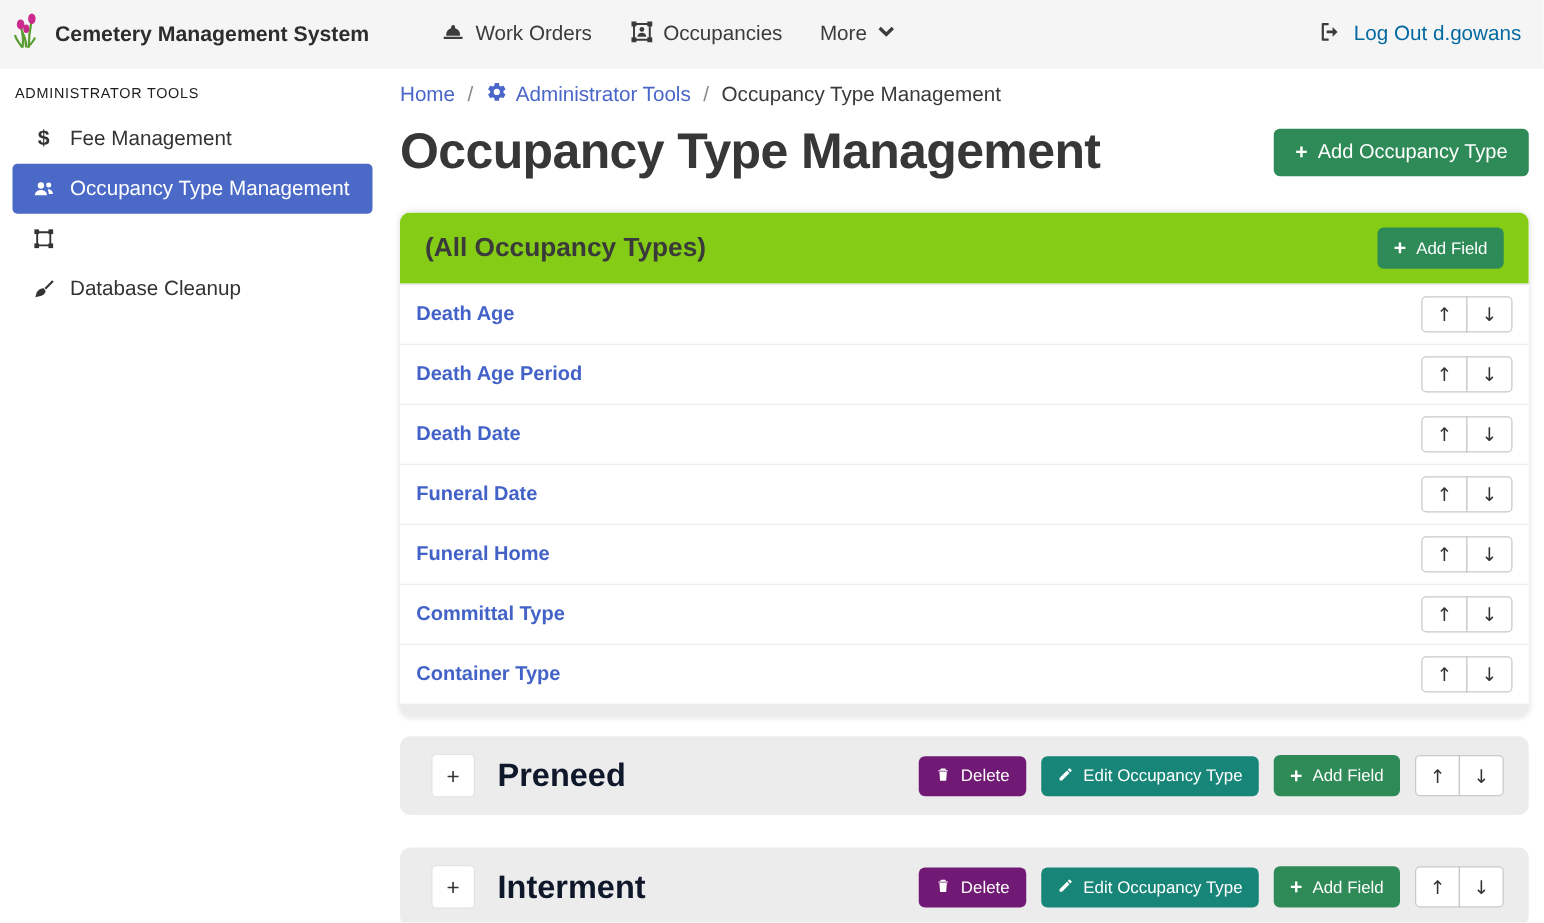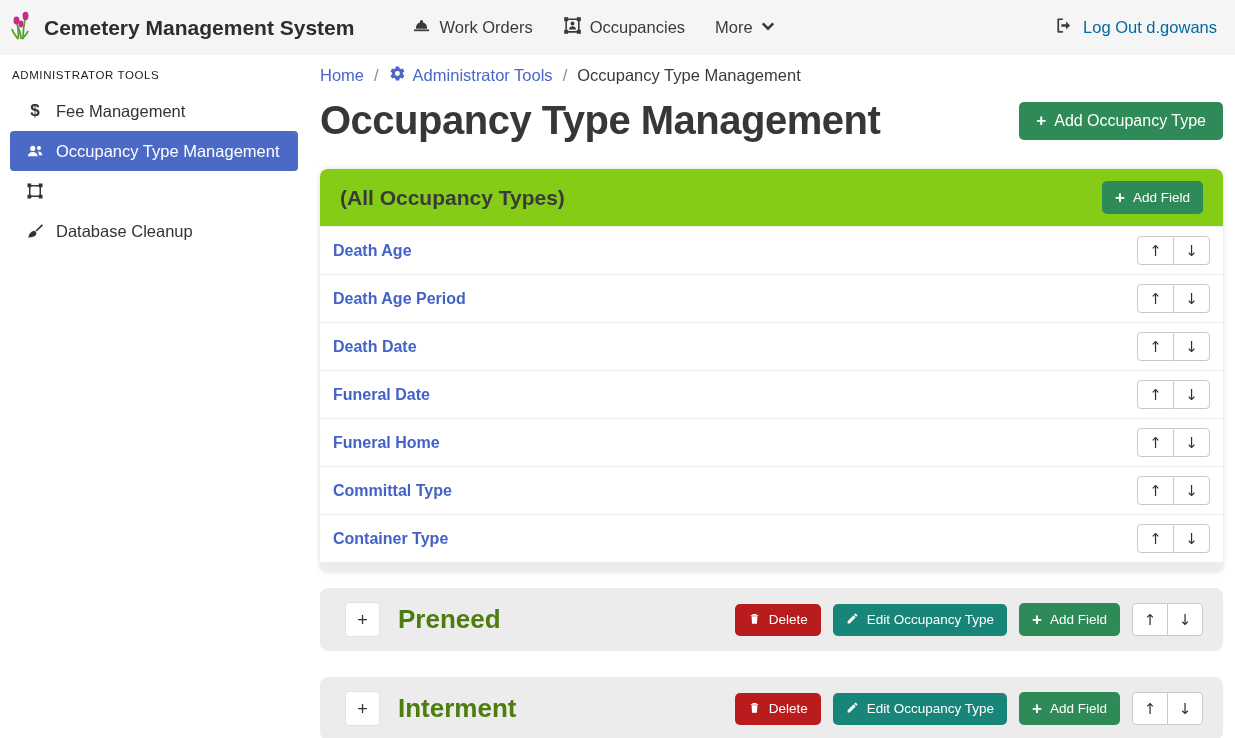--- a/index.html
+++ b/index.html
@@ -3,21 +3,21 @@
 <meta charset="utf-8">
 <style>
   * { margin:0; padding:0; box-sizing:border-box; }
   html,body { width:1235px; height:738px; overflow:hidden; background:#fff;
     font-family:"Liberation Sans", sans-serif; color:#333; }
 
   
   .navbar { height:55px; background:#f5f5f5; display:flex; align-items:center;
     padding:0 18px 0 10px; }
   .brand { display:flex; align-items:center; gap:8px; cursor:pointer; }
-  .brand-title { font-size:21px; font-weight:bold; color:#2d2d2d; }
+  .brand-title { font-size:17px; font-weight:bold; color:#2d2d2d; }
   .nav-items { display:flex; align-items:center; margin-left:28px; }
   .nav-item { display:flex; align-items:center; gap:8px; font-size:16.5px;
     color:#3b3b3b; margin-left:30px; cursor:pointer; }
   .nav-item svg { width:19px; height:19px; fill:#3b3b3b; }
   .nav-item .chev { width:14px; height:14px; fill:none; stroke:#3b3b3b; stroke-width:3; }
   .nav-right { margin-left:auto; display:flex; align-items:center; gap:9px;
     font-size:16.5px; color:#0369a1; cursor:pointer; }
   .nav-right svg { width:19px; height:19px; fill:#3b3b3b; }
 
   
@@ -45,21 +45,21 @@
 
   .title-row { display:flex; align-items:center; justify-content:space-between;
     margin-top:12px; }
   h1 { font-size:40px; font-weight:600; color:#373737; letter-spacing:-.5px; }
 
   .btn { border:none; border-radius:5px; color:#fff; cursor:pointer;
     display:inline-flex; align-items:center; gap:8px;
     font-family:"Liberation Sans", sans-serif; }
   .btn-green { background:#2e8b57; }
   .btn-teal  { background:#178578; }
-  .btn-red   { background:#b91c1c; }
+  .btn-red   { background:#701a75; }
   .btn-lg { font-size:16px; padding:10px 17px; }
   .btn-sm { font-size:13.5px; padding:8px 13px; }
   .btn .plus { font-size:17px; font-weight:bold; line-height:1; }
   .btn svg { width:13px; height:13px; fill:#fff; }
 
   
   .card { margin-top:26px; border-radius:8px; overflow:hidden;
     box-shadow:0 0 5px rgba(0,0,0,.15); }
   .card-header { background:#84cc16; display:flex; align-items:center;
     justify-content:space-between; padding:12px 20px; }
@@ -76,21 +76,21 @@
     justify-content:center; font-family:"DejaVu Sans", sans-serif; }
   .arrow-btn.up { border-radius:4px 0 0 4px; }
   .arrow-btn.down { border-radius:0 4px 4px 0; margin-left:-1px; }
 
   
   .section-bar { background:#ececec; border-radius:8px; margin-top:16px;
     display:flex; align-items:center; padding:14px 20px 14px 25px; }
   .section-bar + .section-bar { margin-top:26px; }
   .expand-btn { width:35px; height:35px; background:#fff; border:1px solid #e2e2e2;
     border-radius:4px; font-size:18px; color:#333; cursor:pointer; line-height:1; }
-  .section-title { margin-left:18px; font-size:26px; font-weight:600; color:#4d7c0f; }
+  .section-title { margin-left:18px; font-size:26px; font-weight:600; color:#0f172a; }
   .section-actions { margin-left:auto; display:flex; align-items:center; gap:12px; }
   .section-actions .arrow-btn { height:33px; width:36px; }
 </style>
 </head>
 <body>
 
 <nav class="navbar">
   <div class="brand">
     <span>
       <svg width="26" height="30" viewBox="0 0 26 30">

